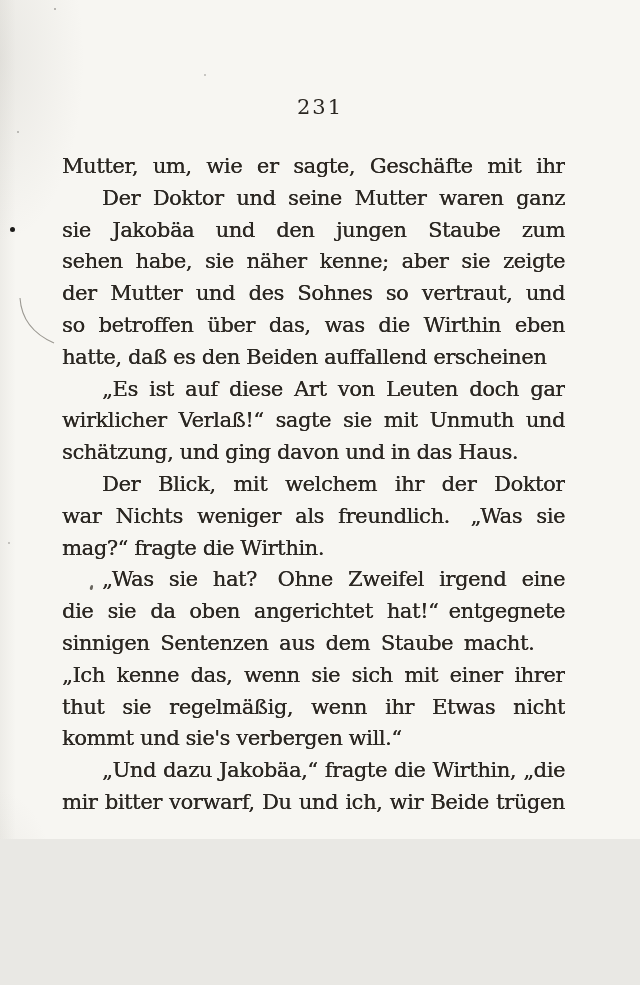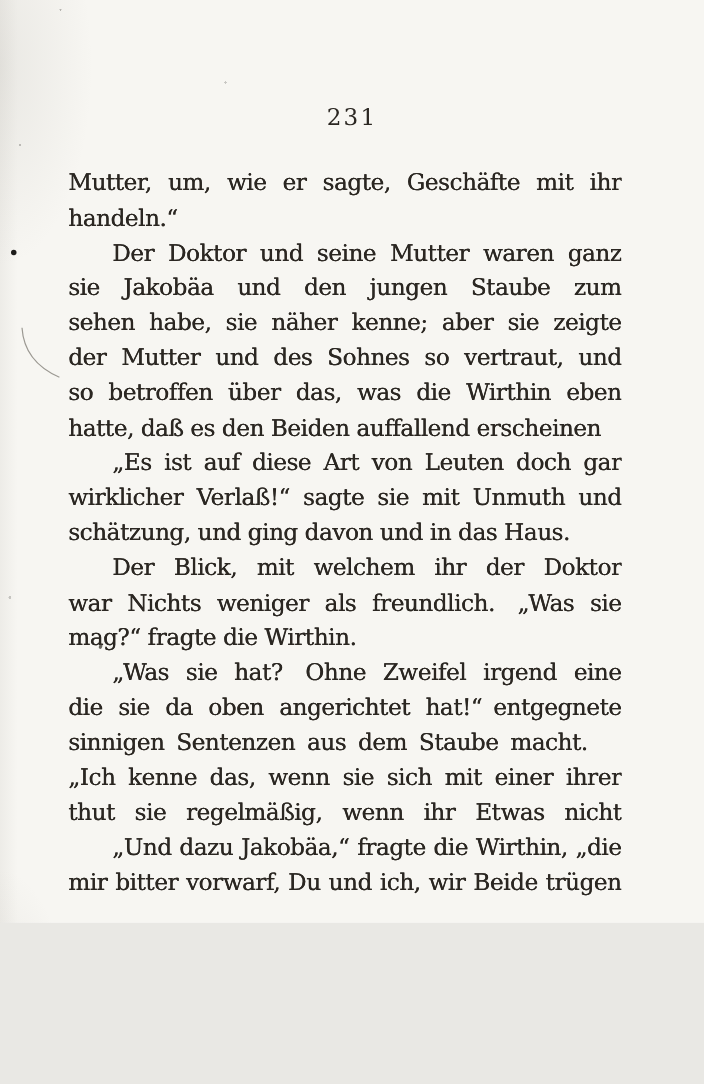--- a/index.html
+++ b/index.html
@@ -64,38 +64,38 @@
 </style>
 </head>
 <body>
 
 <div class="page">
 
   <div class="page-number">231</div>
 
   <div class="text-block">
       <div class="line just">Mutter, um, wie er sagte, Geschäfte mit ihr abzu=</div>
-      <div class="line">handeln.“</div>
       <div class="line indent just">Der Doktor und seine Mutter waren ganz ver=</div>
       <div class="line just">sie Jakobäa und den jungen Staube zum Oefteren ge=</div>
       <div class="line just">sehen habe, sie näher kenne; aber sie zeigte sich jetzt</div>
       <div class="line just">der Mutter und des Sohnes so vertraut, und zugleich</div>
       <div class="line just">so betroffen über das, was die Wirthin eben gemeldet</div>
       <div class="line">hatte, daß es den Beiden auffallend erscheinen mußte.</div>
       <div class="line indent just">„Es ist auf diese Art von Leuten doch gar kein</div>
       <div class="line just">wirklicher Verlaß!“ sagte sie mit Unmuth und Gering=</div>
       <div class="line">schätzung, und ging davon und in das Haus.</div>
       <div class="line indent just">Der Blick, mit welchem ihr der Doktor folgte,</div>
       <div class="line just">war Nichts weniger als freundlich. „Was sie nur haben</div>
       <div class="line">mag?“ fragte die Wirthin.</div>
       <div class="line indent just">„Was sie hat? Ohne Zweifel irgend eine Teufelei,</div>
       <div class="line just">die sie da oben angerichtet hat!“ entgegnete der Doktor.</div>
       <div class="line just">sinnigen Sentenzen aus dem Staube macht.  Das</div>
       <div class="line just">„Ich kenne das, wenn sie sich mit einer ihrer tief=</div>
       <div class="line just">thut sie regelmäßig, wenn ihr Etwas nicht gelegen</div>
+      <div class="line">kommt und sie's verbergen will.“</div>
       <div class="line indent just">„Und dazu Jakobäa,“ fragte die Wirthin, „die</div>
       <div class="line just">mir bitter vorwarf, Du und ich, wir Beide trügen</div>
     </div>
 
   <div class="ink-dot"></div>
 
   <svg class="scratch" width="40" height="52" viewBox="0 0 40 52">
     <path d="M2 3 Q 4 34 36 48" fill="none" stroke="#85827b" stroke-width="1.1"></path>
   </svg>
 

